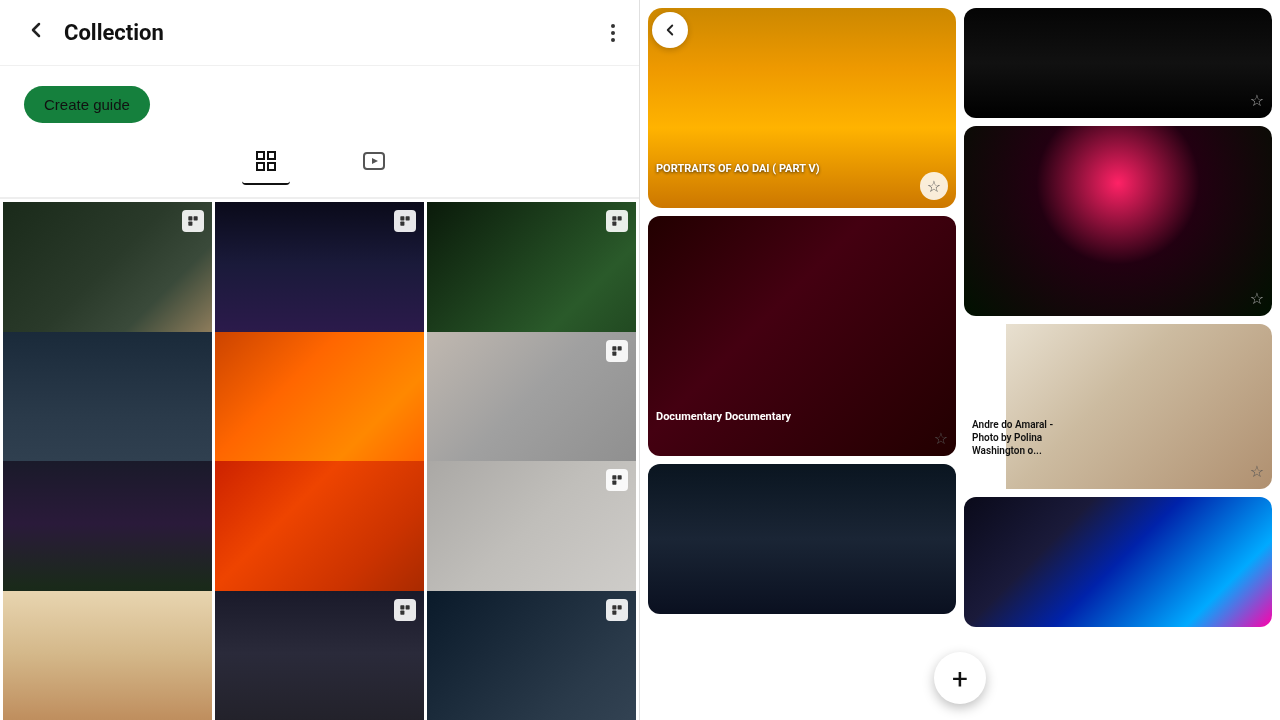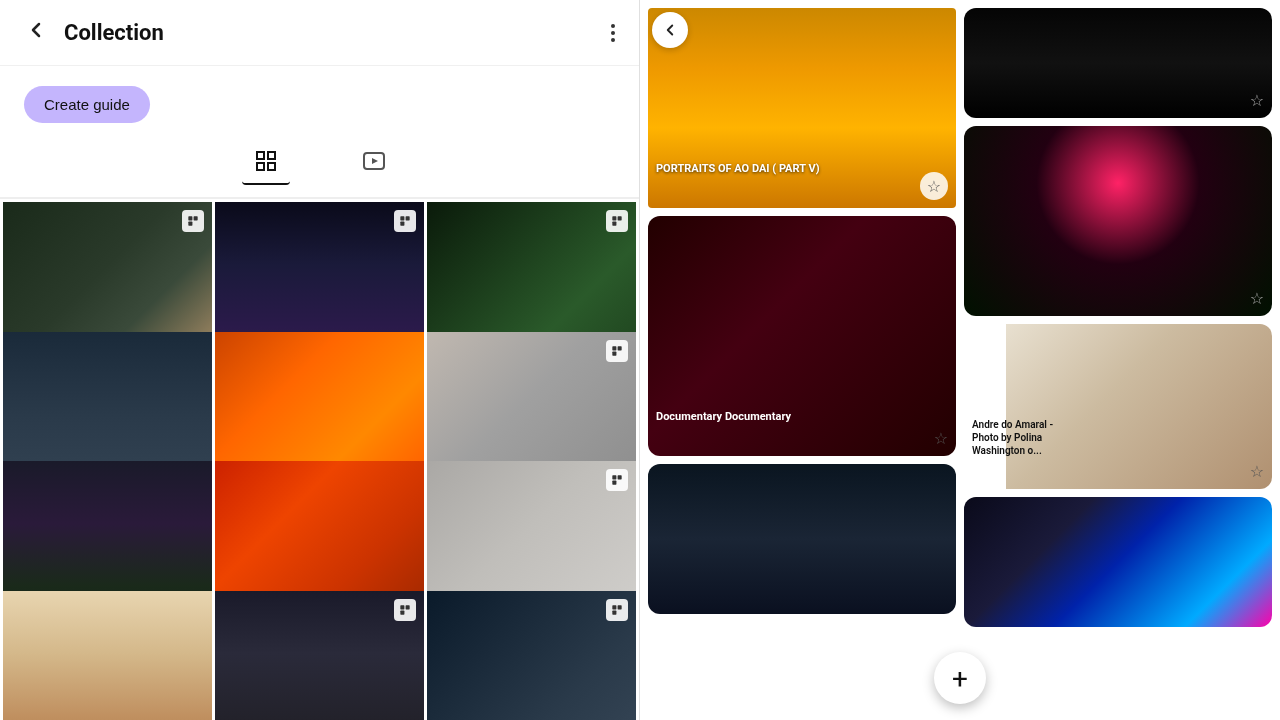--- a/index.html
+++ b/index.html
@@ -77,21 +77,21 @@
       color: #111;
     }
 
     .collection-text .subtitle {
       font-size: 14px;
       color: #666;
       margin-top: 4px;
     }
 
     .create-guide-btn {
-      background: #c4b5fd;
+      background: #15803d;
       border: none;
       border-radius: 24px;
       padding: 10px 20px;
       font-size: 15px;
       font-weight: 500;
       color: #111;
       cursor: pointer;
     }
 
     .view-tabs {
@@ -390,21 +390,21 @@
   <div class="back-circle">
     <svg width="18" height="18" viewBox="0 0 24 24" fill="none" stroke="#222" stroke-width="2.5" stroke-linecap="round" stroke-linejoin="round">
       <polyline points="15 18 9 12 15 6"></polyline>
     </svg>
   </div>
 
   <div class="right-scroll">
 
     <div class="right-col">
 
-      <div class="right-item" style="height:200px; border-radius:4px; overflow:hidden; position:relative;">
+      <div class="right-item" style="height:200px; border-radius:14px; overflow:hidden; position:relative;">
         <div class="rp1" style="width:100%;height:100%;"></div>
         <div class="text-overlay" style="bottom:32px; color:#fff; font-size:11px; font-weight:700; position:absolute; left:8px; line-height:1.3;">PORTRAITS OF AO DAI ( PART V)</div>
         <div class="star-btn" style="position:absolute;bottom:8px;right:8px;font-size:16px;color:#555;">☆</div>
       </div>
 
       <div style="position:relative; border-radius:12px; overflow:hidden; cursor:pointer;">
         <div class="rp4" style="width:100%;height:240px;"></div>
         <div style="position:absolute;bottom:32px;left:8px;font-size:11px;font-weight:700;color:#fff;line-height:1.3;">Documentary Documentary</div>
         <div class="star-btn" style="position:absolute;bottom:8px;right:8px;font-size:16px;color:#555;">☆</div>
       </div>

